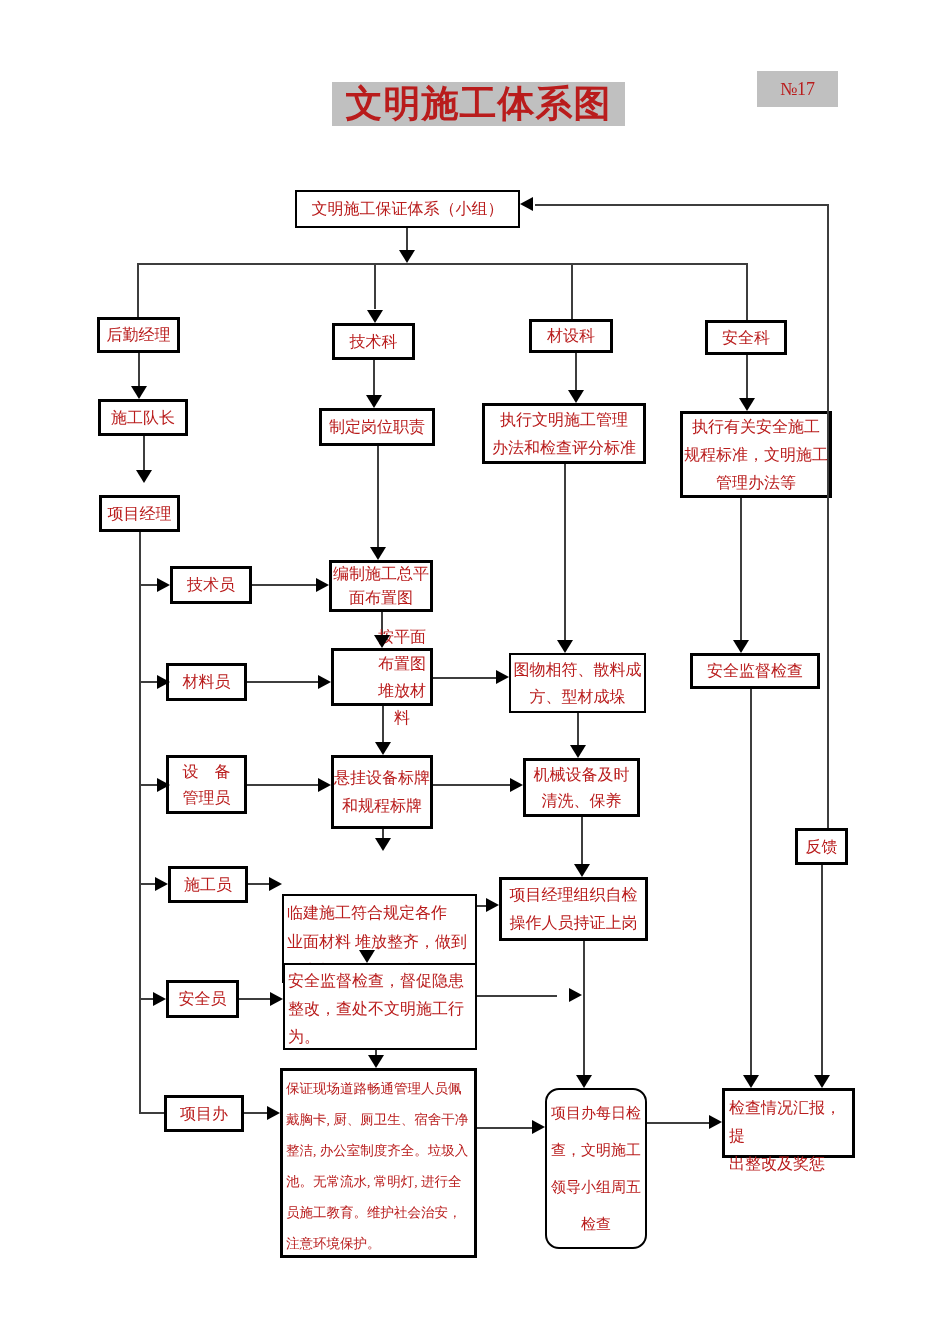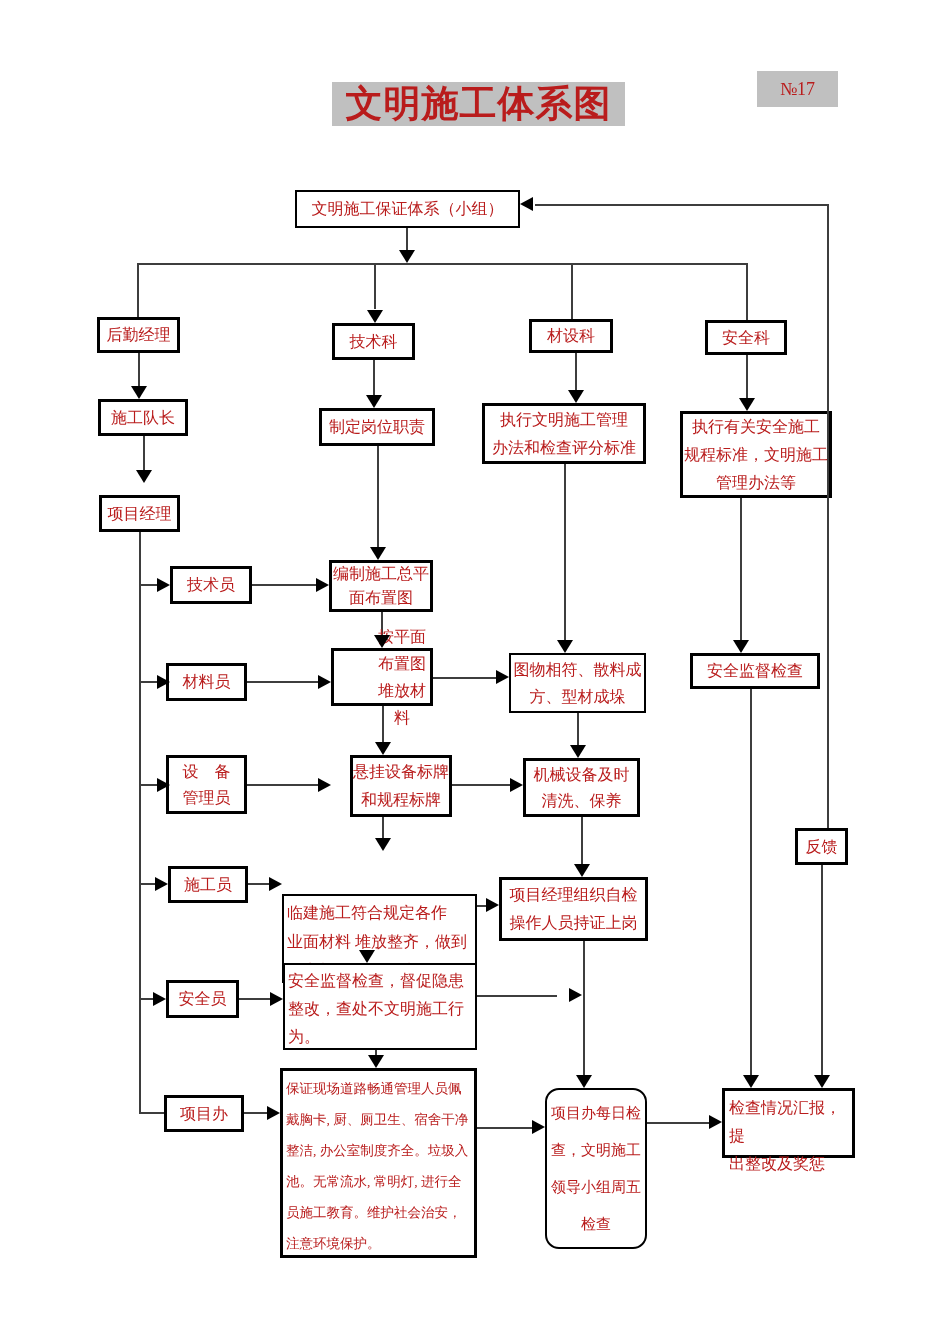--- a/index.html
+++ b/index.html
@@ -87,21 +87,21 @@
 方、型材成垛</span>
     </div>
   <div class="box b3" style="left:690px;top:653px;width:130px;height:36px;">
       <span>安全监督检查</span>
     </div>
 
   <div class="box b3" style="left:166px;top:755px;width:81px;height:59px;">
       <span style="line-height:26px;">设　备
 管理员</span>
     </div>
-  <div class="box b3" style="left:350px;top:755px;width:102px;height:62px;justify-content:flex-end;">
+  <div class="box b3" style="left:331px;top:755px;width:102px;height:74px;justify-content:flex-end;">
       <span style="line-height:28px;">悬挂设备标牌
 和规程标牌</span>
     </div>
   <div class="box b3" style="left:523px;top:758px;width:117px;height:59px;">
       <span style="line-height:26px;">机械设备及时
 清洗、保养</span>
     </div>
 
   <div class="box b3" style="left:795px;top:828px;width:53px;height:37px;">
       <span>反馈</span>

